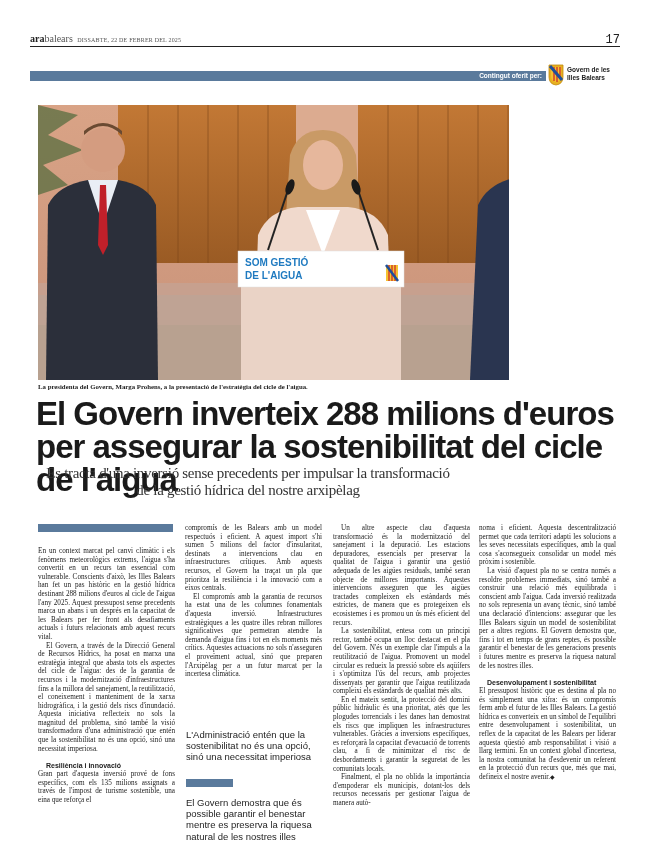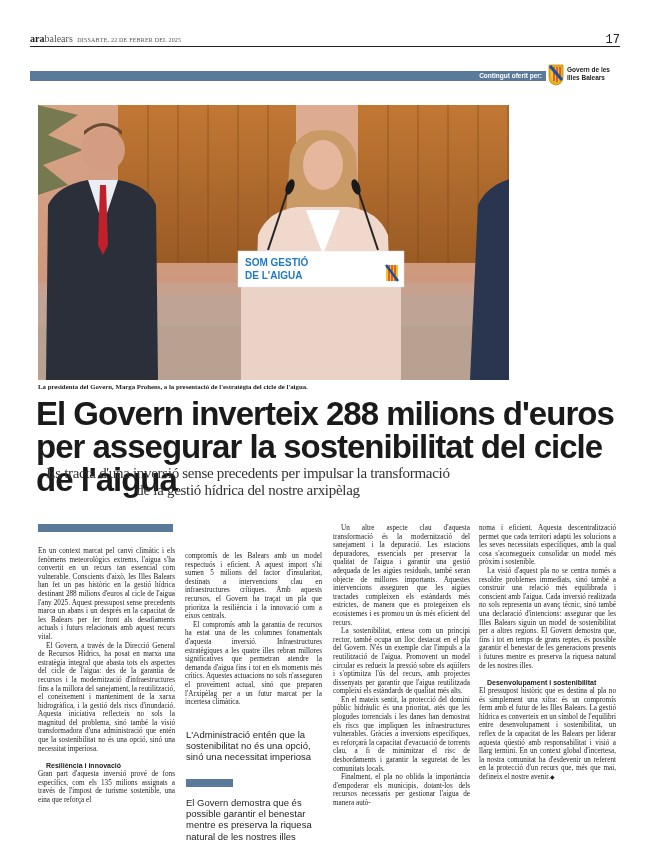--- a/index.html
+++ b/index.html
@@ -28,21 +28,21 @@
   .headline { position: absolute; left: 36px; top: 397px; width: 600px; font-family: Liberation Sans, sans-serif;
     font-weight: bold; font-size: 33px; line-height: 33px; letter-spacing: -1px; color: #1a1a1a; }
   .subhead { position: absolute; left: 38px; top: 465px; width: 420px; font-family: "Liberation Serif", serif;
     font-size: 15px; line-height: 17px; color: #333; letter-spacing: -0.3px; text-align: center; }
 
   .col { position: absolute; top: 524px; width: 137px; font-family: "Liberation Serif", serif;
     font-size: 7.2px; line-height: 8.6px; text-align: justify; color: #222; hyphens: auto; }
   .col p { text-indent: 8px; }
   .col p.noindent { text-indent: 0; }
   .col1 { left: 38px; }
-  .col2 { left: 185px; margin-top: 28px; }
+  .col2 { left: 185px; }
   .col3 { left: 333px; }
   .col4 { left: 479px; }
 
   .col1-bar { position: absolute; left: 38px; top: 524px; width: 135px; height: 8px; background: #5a7a9c; }
   .subtitle-sans { font-family: "Liberation Sans", sans-serif; font-weight: bold; font-size: 7px; line-height: 9px;
     text-indent: 0; color: #222; margin-top: 8px; }
 
   .pull { position: absolute; left: 186px; width: 135px; font-family: "Liberation Sans", sans-serif;
     font-weight: normal; font-size: 9.5px; line-height: 11.2px; color: #1e1e1e; }
   .pull1 { top: 729px; }

